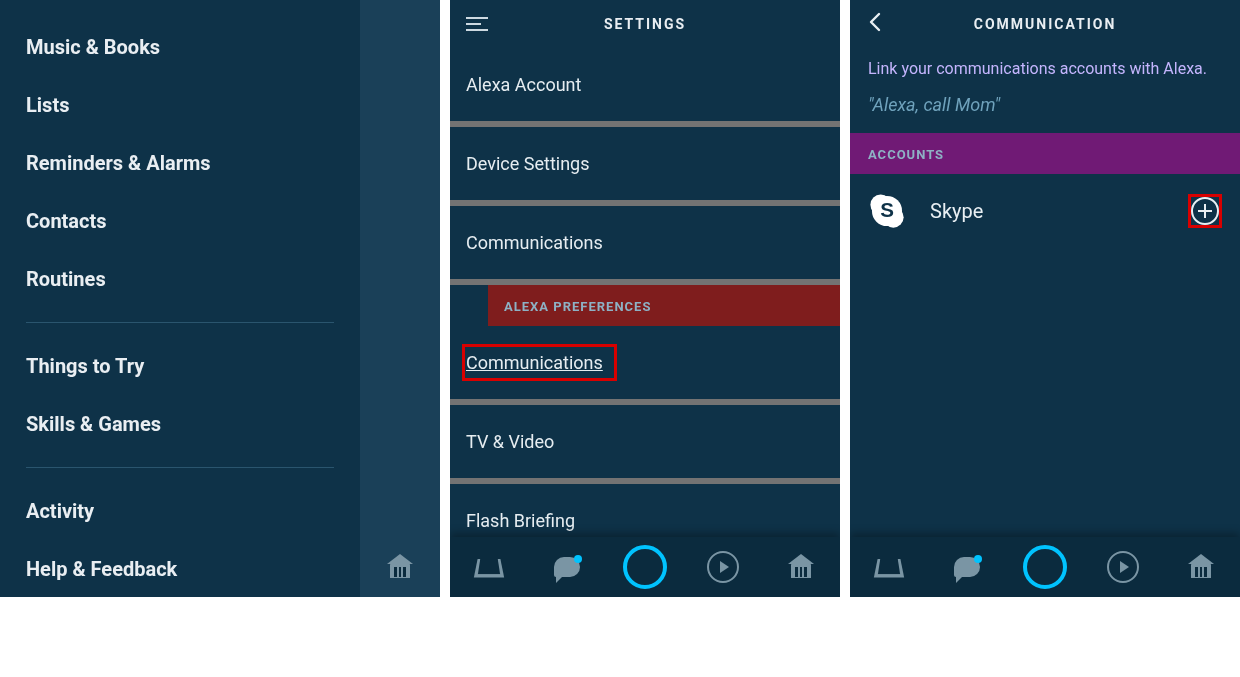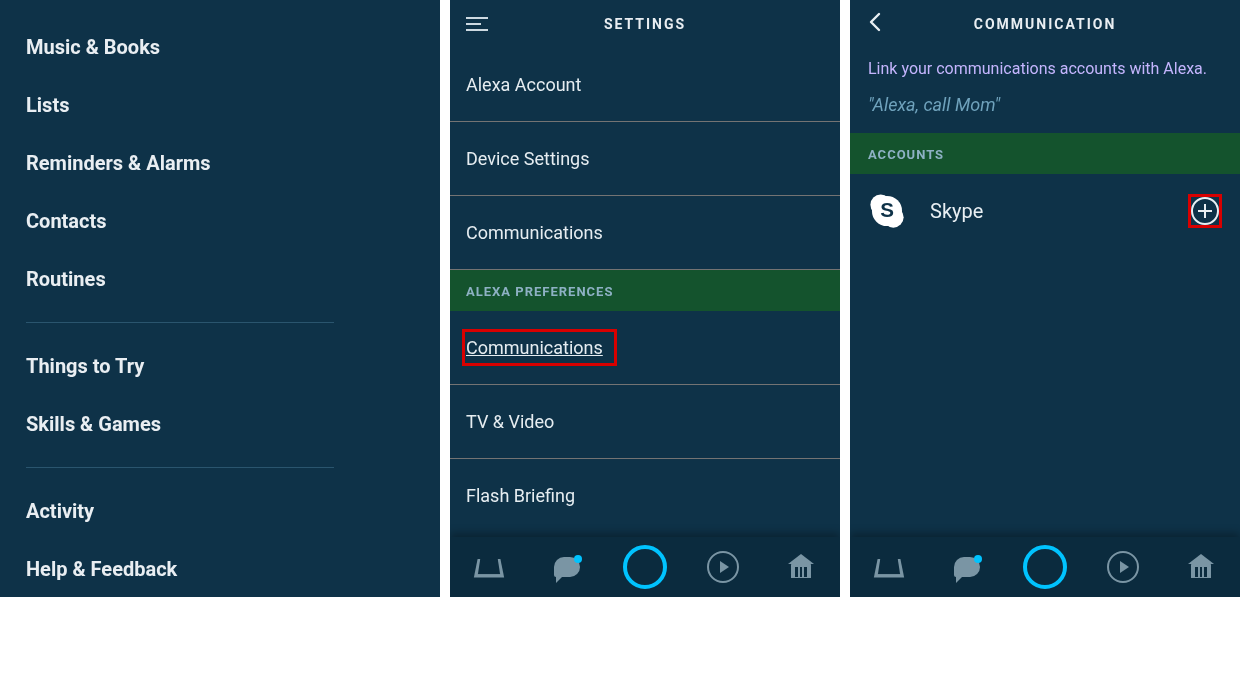--- a/index.html
+++ b/index.html
@@ -12,21 +12,21 @@
     gap: 10px;
     overflow: hidden;
   }
   .panel {
     background: #0e3248;
     color: #fff;
     height: 597px;
     position: relative;
     overflow: hidden;
   }
-  .panel1 { width: 440px; display: flex; flex-direction: column; }
+  .panel1 { width: 440px; display: flex; }
   .panel2 { width: 390px; }
   .panel3 { width: 390px; }
 
   
   .sidebar-main {
     width: 360px;
     background: #0e3248;
     padding: 18px 0 20px 0;
   }
   .sidebar-right-strip {
@@ -90,30 +90,31 @@
   }
   .hamburger span { display:block; height:2px; background:#cdd9e1; }
   .hamburger span:nth-child(1){width:22px;}
   .hamburger span:nth-child(2){width:15px;}
   .hamburger span:nth-child(3){width:22px;}
 
   .list-row {
     color: #e6edf1;
     font-size: 18px;
     padding: 26px 16px;
-    border-bottom: 1px solid #737373;
+    border-bottom: 6px solid #737373;
     cursor: pointer;
   }
   .section-label {
-    background: #14532d;
+    background: #7f1d1d;
     color: #8eb1c4;
     font-size: 13px;
     font-weight: 700;
     letter-spacing: 1px;
     padding: 14px 16px 12px;
+    margin-left: 38px;
   }
   .comm-highlight {
     display: inline-block;
     padding: 8px 14px 8px 4px;
     margin: -8px 0 -8px -4px;
     text-decoration: underline;
   }
 
   
   .p3-header {
@@ -141,21 +142,21 @@
     font-size: 16px;
     line-height: 1.4;
   }
   .p3-example {
     padding: 10px 18px 18px;
     color: #6fa2bc;
     font-style: italic;
     font-size: 18px;
   }
   .accounts-label {
-    background: #14532d;
+    background: #701a75;
     color: #8eb1c4;
     font-size: 13px;
     font-weight: 700;
     letter-spacing: 1px;
     padding: 14px 18px 12px;
   }
   .account-row {
     display: flex;
     align-items: center;
     padding: 18px 18px;

